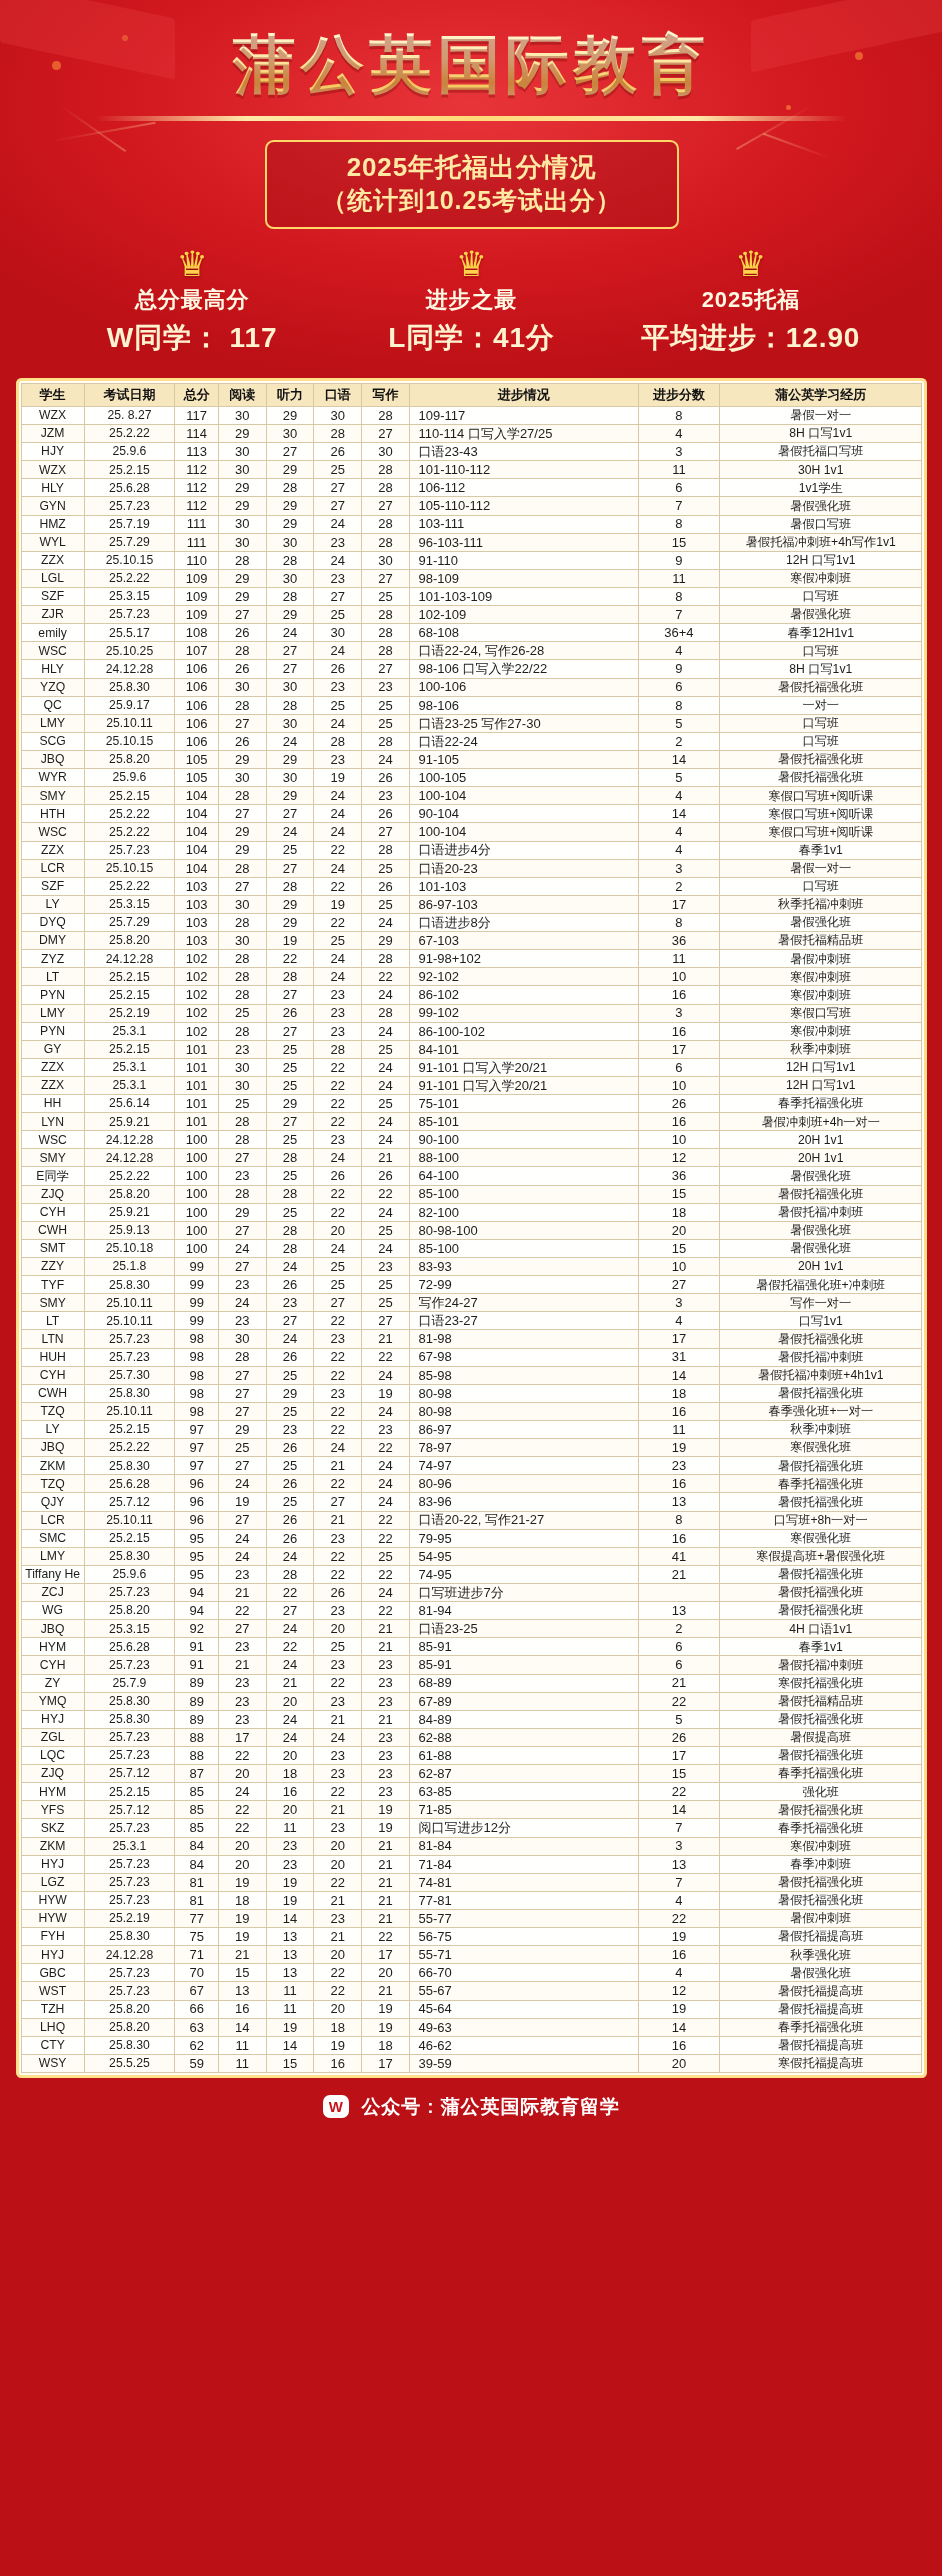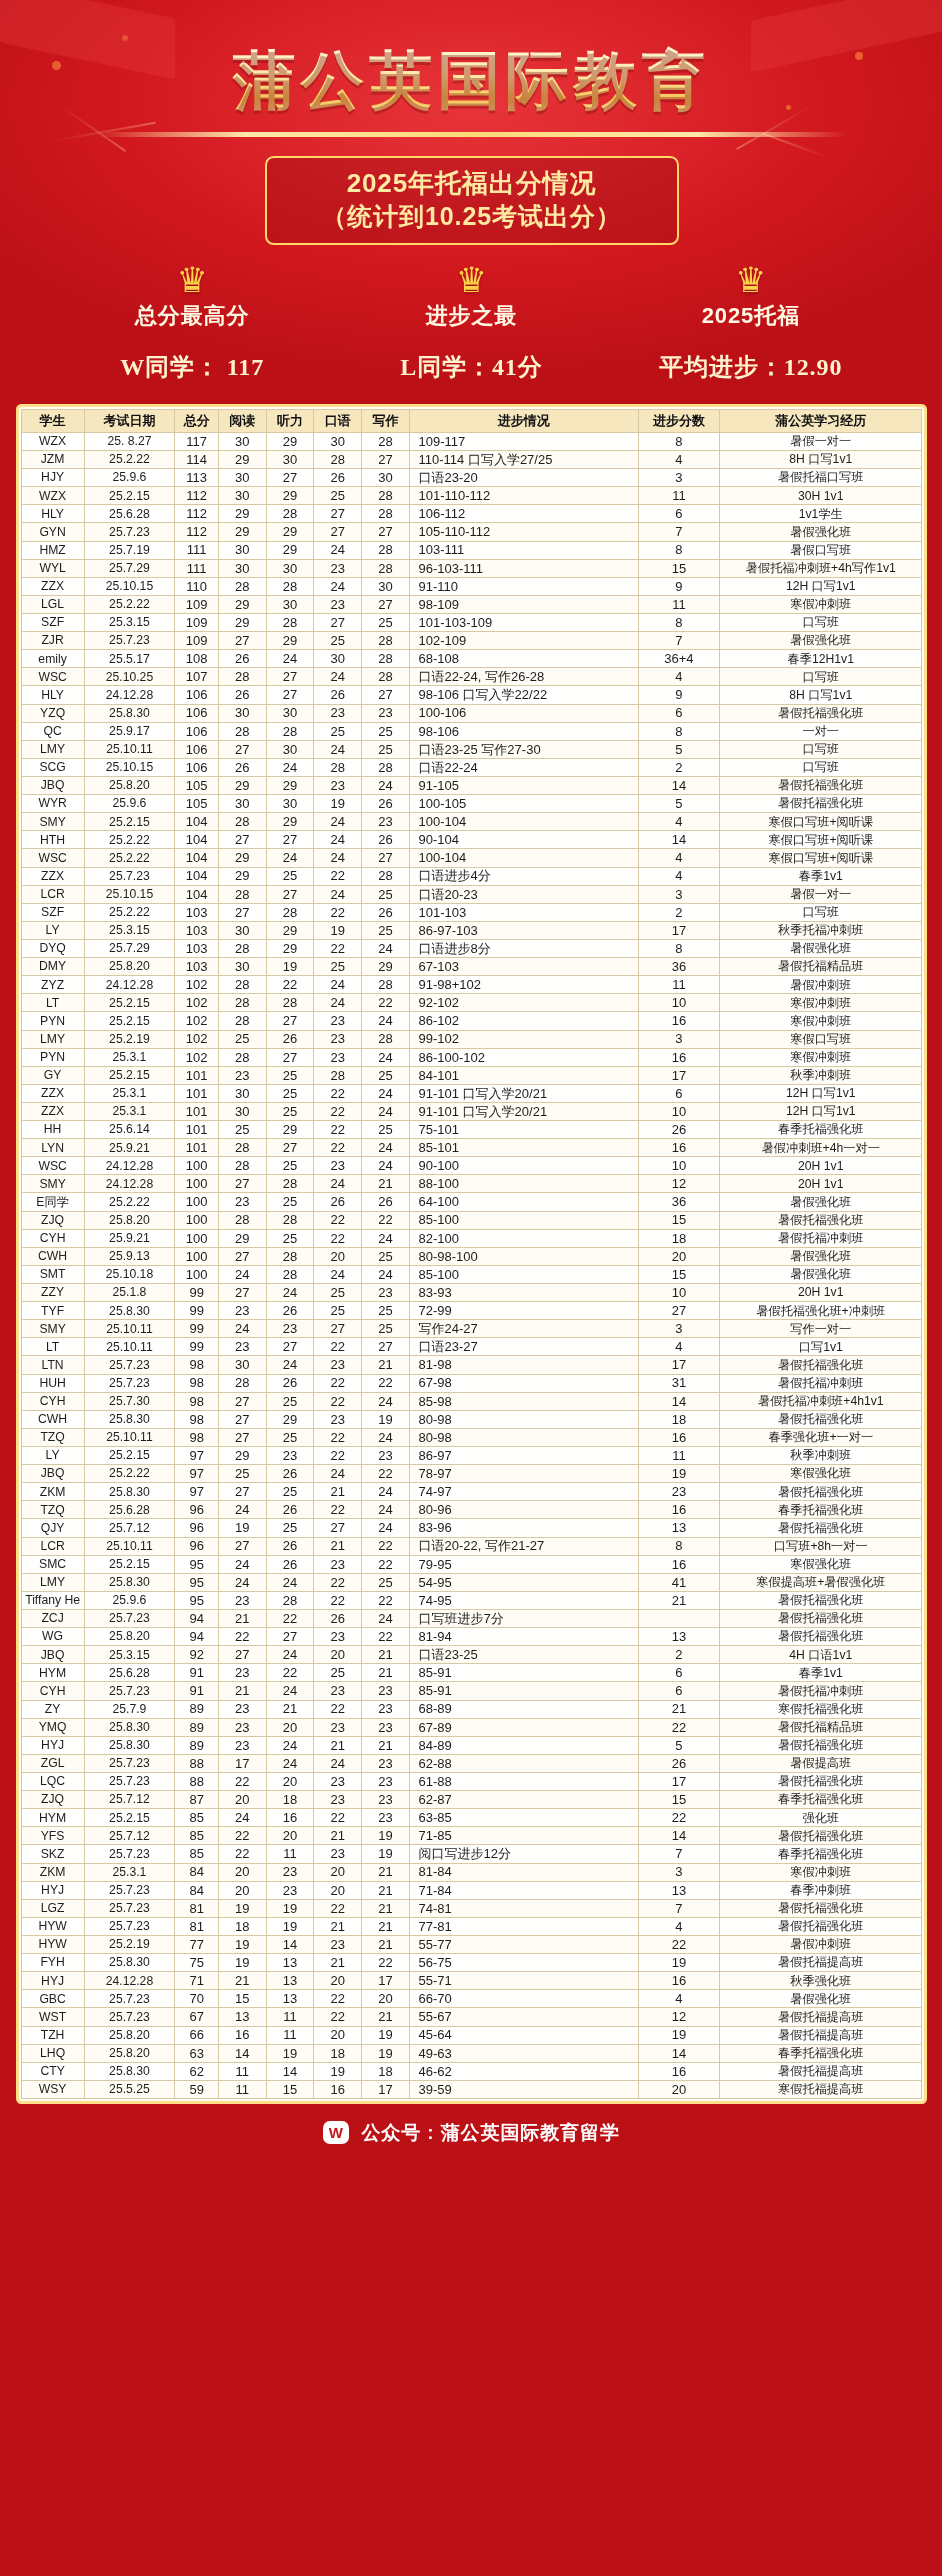--- a/index.html
+++ b/index.html
@@ -16,21 +16,21 @@
     background:
       radial-gradient(ellipse 786px 367px at 50% 105px, #e8353a 0%, #d2181f 45%, #bb1016 75%),
       linear-gradient(180deg,#cf1a20 0%, #c1151b 12%, #b8121a 60%, #a50f16 100%);
     overflow:hidden;
   }
   
   .fw{position:absolute;border-radius:50%;background:#ff9a3c;opacity:.55;}
   .ray{position:absolute;background:linear-gradient(90deg,rgba(255,200,120,.0),rgba(255,214,150,.75));height:1.7px;transform-origin:left center;opacity:.5;}
   .ribbon{position:absolute;background:#e43b3f;opacity:.8;border-radius:3.5px;}
 
-  .header{position:relative;padding-top:34px;text-align:center;}
+  .header{position:relative;padding-top:18px;text-align:center;}
   .title{
     display:inline-block;
     font-family:"DejaVu Sans","Liberation Sans",sans-serif;
     font-size:63px;
     font-weight:bold;
     letter-spacing:5.2px;
     color:#fff6d8;
     background:linear-gradient(180deg,#fffbe8 0%,#ffe9a6 45%,#f4c558 70%,#fff3c9 100%);
     -webkit-background-clip:text;
     background-clip:text;
@@ -54,21 +54,21 @@
   .sub1{font-size:26px;font-weight:bold;color:#ffe9a3;letter-spacing:0.9px;line-height:1.25;}
   .sub2{font-size:25px;font-weight:bold;color:#ffe9a3;letter-spacing:0.9px;line-height:1.3;}
 
   .crowns{
     display:flex;justify-content:space-around;align-items:flex-end;
     width:838px;margin:17.5px auto 0;
   }
   .crown-col{width:262px;text-align:center;}
   .crown{font-size:35px;line-height:1;color:#ffd24a;text-shadow:0 1.7px 2.6px rgba(110,6,6,.5);}
   .crown-title{font-size:22px;font-weight:bold;color:#fff8e2;margin-top:3.5px;letter-spacing:0.9px;}
-  .crown-val{font-size:24px;font-weight:bold;color:#fff3cf;margin-top:20px;letter-spacing:0.9px;font-family:Liberation Serif, serif;}
+  .crown-val{font-size:28px;font-weight:bold;color:#fff3cf;margin-top:4px;letter-spacing:0.9px;}
 
   
   .wm{
     position:absolute;left:0;right:0;top:1082px;text-align:center;
     pointer-events:none;user-select:none;
   }
   .wm1{font-size:131px;font-weight:bold;color:rgba(255,255,255,.10);letter-spacing:14px;line-height:1;}
   .wm2{font-size:40px;font-weight:bold;color:rgba(255,255,255,.09);letter-spacing:10.5px;margin-top:15.7px;}
   .wm3{font-size:105px;font-weight:bold;color:rgba(255,255,255,.09);letter-spacing:8.7px;margin-top:8.7px;}
 
@@ -216,21 +216,21 @@
             <td class="exp">8H 口写1v1</td>
           </tr>
           <tr>
             <td class="stu">HJY</td>
             <td class="date">25.9.6</td>
             <td>113</td>
             <td>30</td>
             <td>27</td>
             <td>26</td>
             <td>30</td>
-            <td class="prog">口语23-20</td>
+            <td class="prog">口语23-43</td>
             <td>3</td>
             <td class="exp">暑假托福口写班</td>
           </tr>
           <tr>
             <td class="stu">WZX</td>
             <td class="date">25.2.15</td>
             <td>112</td>
             <td>30</td>
             <td>29</td>
             <td>25</td>

